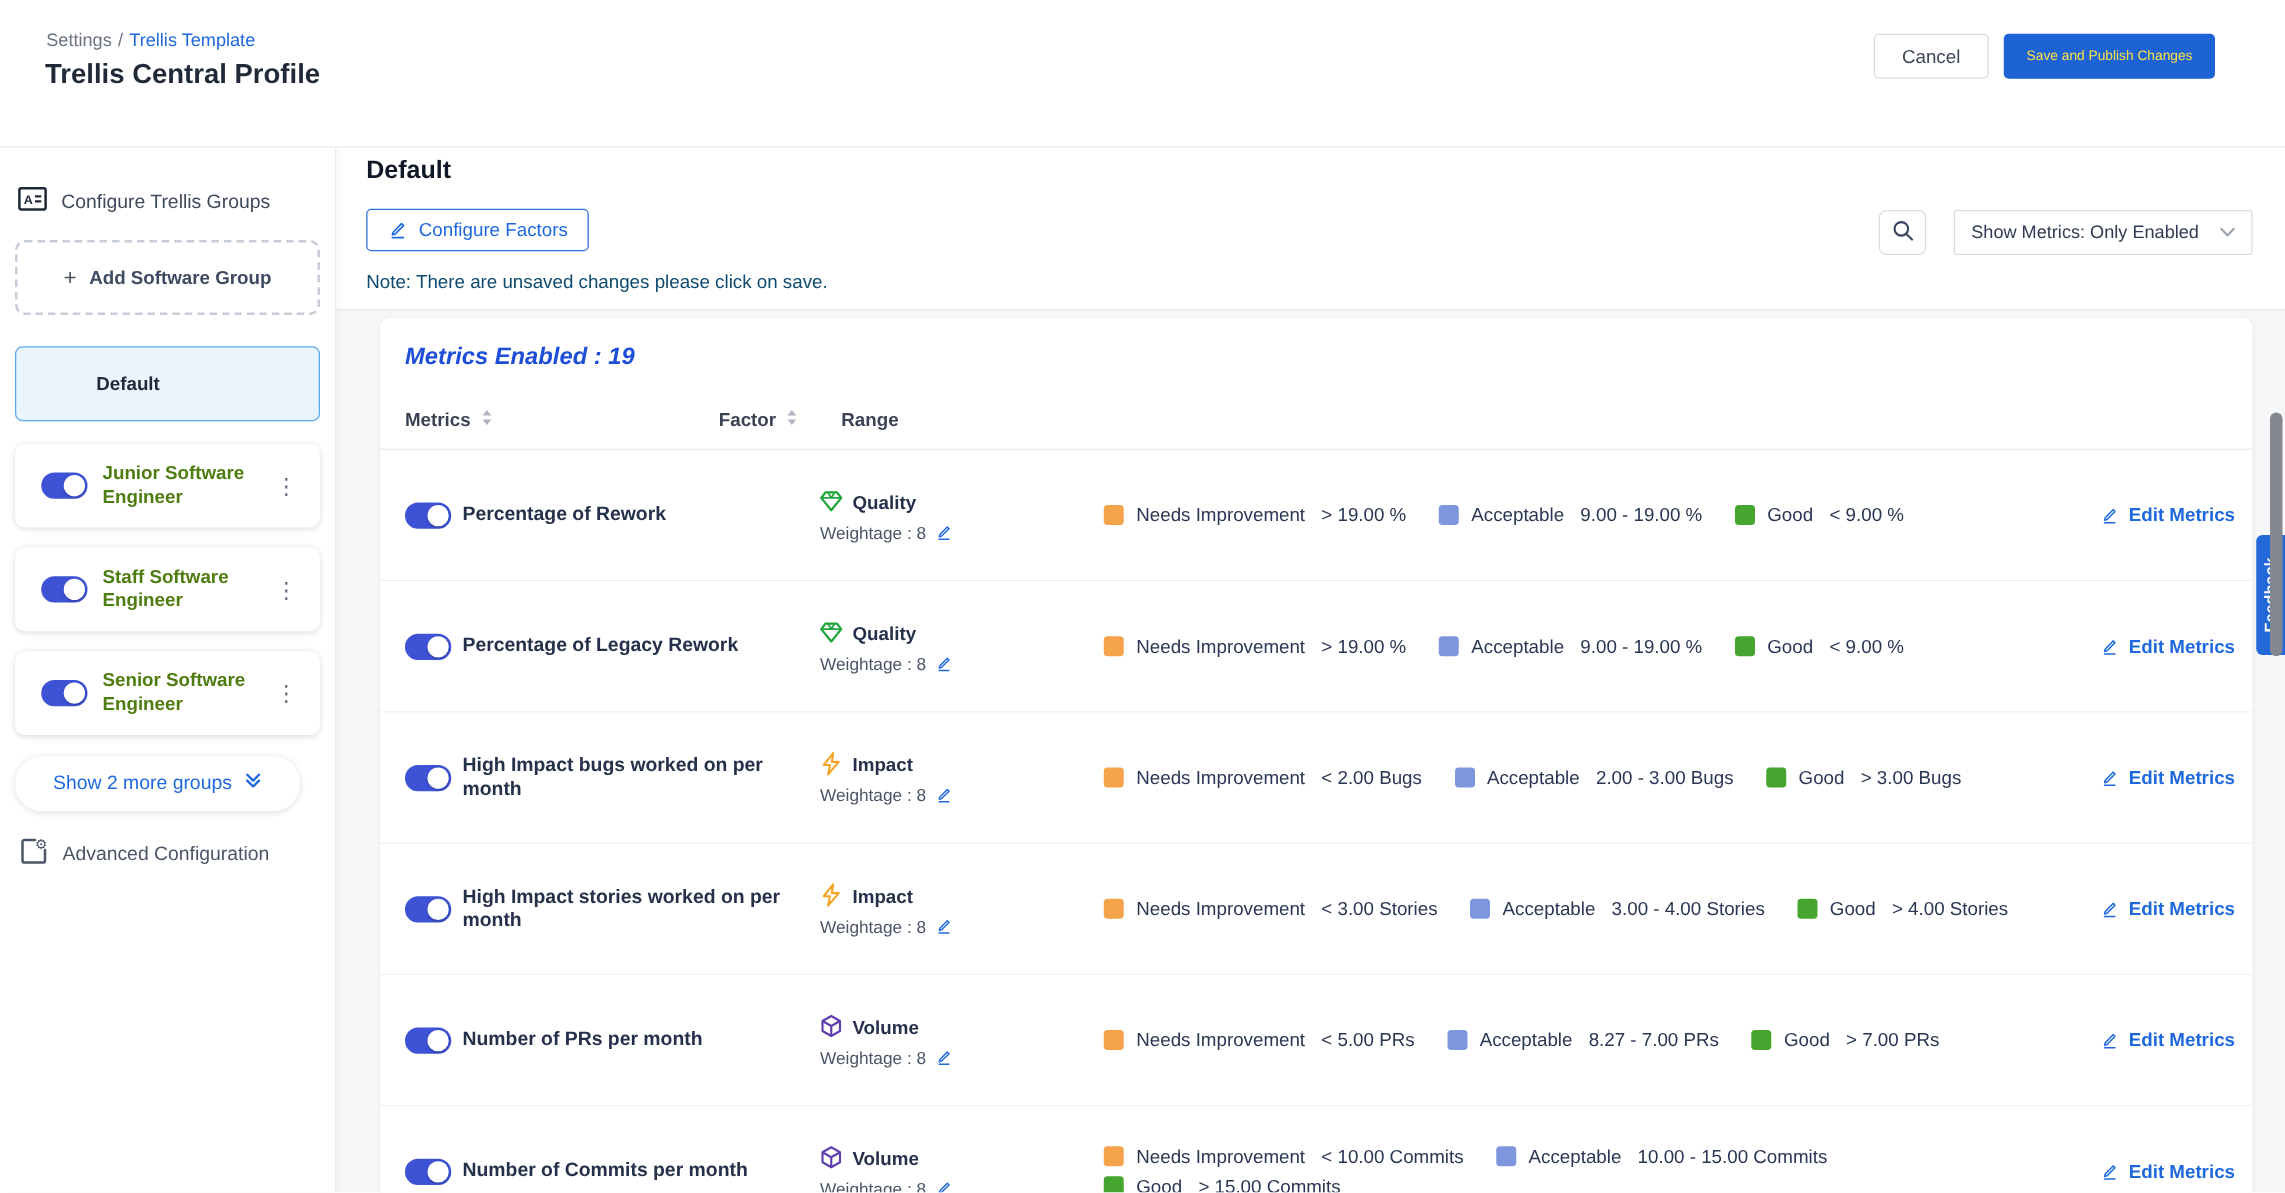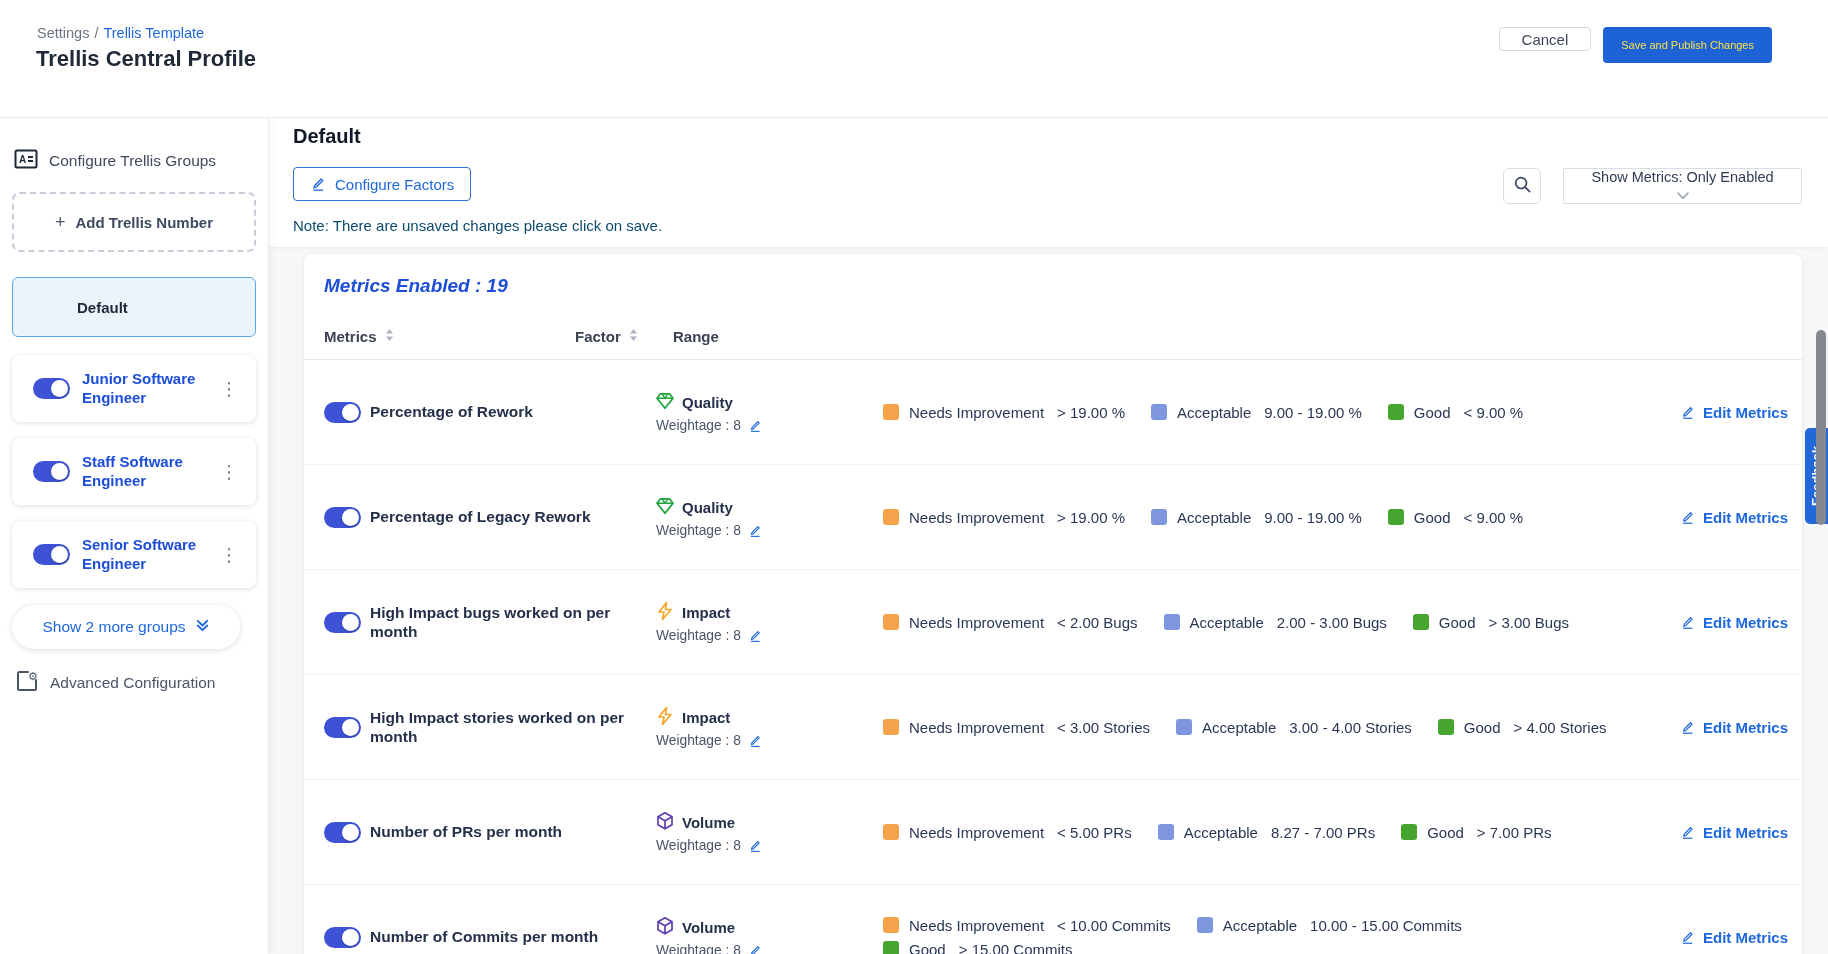--- a/index.html
+++ b/index.html
@@ -7,41 +7,41 @@
          font-family:"Liberation Sans",sans-serif;color:#1F2937;}
   
   .topbar{position:absolute;left:0;top:0;width:100%;height:117px;background:#fff;
           border-bottom:1px solid #E8EAEE;z-index:5;}
   .breadcrumb{position:absolute;left:37px;top:25px;font-size:14.5px;color:#6B7280;}
   .crumb-sep{margin:0 5px;color:#6B7280;}
   .crumb-link{color:var(--link-blue,#1E68DD);cursor:pointer;}
   .page-title{position:absolute;left:36px;top:46px;margin:0;font-size:22px;font-weight:bold;color:#1F2937;}
   .topbar-actions{position:absolute;right:56px;top:27px;display:flex;gap:12px;}
   .btn{font-family:inherit;cursor:pointer;}
-  .btn-cancel{height:24px;padding:0 22px;background:#fff;border:1px solid #D7DBE0;border-radius:4px;
+  .btn-cancel{height:36px;padding:0 22px;background:#fff;border:1px solid #D7DBE0;border-radius:4px;
               font-size:15px;color:#3D4758;}
   .btn-save{height:36px;padding:0 18px;background:var(--primary-blue,#1D63D6);border:none;border-radius:4px;
             font-size:11px;color:#fde047;}
   
   .sidebar{position:absolute;left:0;top:117px;bottom:0;width:268px;background:#fff;
            border-right:1px solid #E8EAEE;box-shadow:2px 0 6px rgba(0,0,0,.04);z-index:4;}
   .sb-header{position:absolute;left:14px;top:30px;display:flex;align-items:center;gap:11px;
              color:#3F4A5C;font-size:15.5px;}
   .add-group{position:absolute;left:12px;right:12px;top:75px;height:56px;border:2px dashed #C6CCDA;
              border-radius:8px;background:#fff;display:flex;align-items:center;justify-content:center;
              gap:10px;color:#3E4A62;font-weight:bold;font-size:15px;cursor:pointer;}
   .add-plus{font-weight:normal;font-size:18px;color:#4A5568;}
   .default-card{position:absolute;left:12px;right:12px;top:160px;height:60px;
                 background:var(--selected-card-bg,#E9F4FC);border:1px solid var(--selected-card-border,#5CA9E9);
                 border-radius:6px;display:flex;align-items:center;padding-left:64px;box-sizing:border-box;
                 font-weight:bold;font-size:15px;color:#1F2937;cursor:pointer;}
   .group-list{position:absolute;left:12px;right:12px;top:238px;display:flex;flex-direction:column;gap:16px;}
   .group-card{height:67px;background:#fff;border-radius:8px;box-shadow:0 1px 5px rgba(16,24,40,.14);
               display:flex;align-items:center;gap:12px;padding:0 12px 0 21px;cursor:pointer;}
-  .group-name{font-weight:bold;font-size:15px;line-height:1.22;color:#1d4ed8;width:120px;}
+  .group-name{font-weight:bold;font-size:15px;line-height:1.22;color:#4d7c0f;width:120px;}
   .kebab{margin-left:auto;color:#697083;font-size:18px;line-height:1;padding:4px 6px;cursor:pointer;}
   .show-more{position:absolute;left:12px;right:28px;top:488px;height:44px;border-radius:22px;background:#fff;
              box-shadow:0 1px 6px rgba(16,24,40,.14);display:flex;align-items:center;justify-content:center;
              gap:9px;color:var(--link-blue,#1E68DD);font-size:15.5px;cursor:pointer;}
   .advanced{position:absolute;left:15px;top:552px;display:flex;align-items:center;gap:11px;
             color:#4A5568;font-size:15.5px;cursor:pointer;}
   
   .toggle{position:relative;width:37px;height:21px;border-radius:11px;background:var(--toggle-blue,#3D52D5);
           flex:none;cursor:pointer;}
   .toggle .knob{position:absolute;right:2px;top:2px;width:17px;height:17px;border-radius:50%;background:#fff;
@@ -52,21 +52,21 @@
                 box-shadow:0 1px 3px rgba(0,0,0,.06);}
   .group-title{position:absolute;left:25px;top:8px;margin:0;font-size:20px;font-weight:bold;color:#111827;}
   .btn-configure{position:absolute;left:25px;top:50px;height:34px;padding:0 16px;display:flex;align-items:center;
                  gap:9px;background:#fff;border:1px solid #2D6FDB;border-radius:4px;
                  color:var(--link-blue,#1E68DD);font-size:15px;}
   .note{position:absolute;left:25px;top:100px;font-size:15px;color:#0c4a6e;}
   .search-btn{position:absolute;left:1235px;top:51px;width:38px;height:36px;border:1px solid #D9DDE3;
               border-radius:6px;background:#fff;display:grid;place-items:center;cursor:pointer;}
   .filter-dd{position:absolute;left:1295px;top:51px;width:239px;height:36px;box-sizing:border-box;
              border:1px solid #D9DDE3;border-radius:2px;background:#fff;display:flex;align-items:center;
-             justify-content:space-between;padding:0 13px;font-size:14.5px;color:#2F3A52;cursor:pointer;flex-direction:column;}
+             justify-content:space-between;padding:0 13px;font-size:14.5px;color:#2F3A52;cursor:pointer;}
   
   .table-card{position:absolute;left:36px;top:137px;width:1498px;height:760px;background:#fff;
               border-radius:8px 8px 0 0;box-shadow:0 1px 4px rgba(0,0,0,.08);overflow:hidden;}
   .metrics-summary{padding:21px 0 0 20px;font-size:19px;font-weight:bold;color:#1d4ed8;font-style:italic;}
   .thead{display:flex;align-items:center;height:46px;margin-top:16px;padding-left:20px;
          border-bottom:1px solid #E5E8EE;font-size:15px;font-weight:bold;color:#3A4254;}
   .th{display:flex;align-items:center;gap:8px;cursor:pointer;}
   .th-metrics{width:251px;}
   .th-factor{width:98px;}
   .th-range{flex:1;cursor:default;}
@@ -115,21 +115,21 @@
             <rect x="1.5" y="3.5" width="21" height="17" rx="1.5" fill="none" stroke="#1F2937" stroke-width="2"></rect>
             <text x="5" y="16" font-size="10" font-weight="bold" fill="#1F2937">A</text>
             <path d="M14 10 h5 M14 14 h5" stroke="#1F2937" stroke-width="1.8"></path>
           </svg>
       </span>
       <span>Configure Trellis Groups</span>
     </div>
 
     <div class="add-group">
       <span class="add-plus">+</span>
-      <span>Add Trellis Number</span>
+      <span>Add Software Group</span>
     </div>
 
     <div class="default-card">
       <span>Default</span>
     </div>
 
     <div class="group-list">
   <div class="group-card">
     <span class="toggle">
             <span class="knob"></span>

